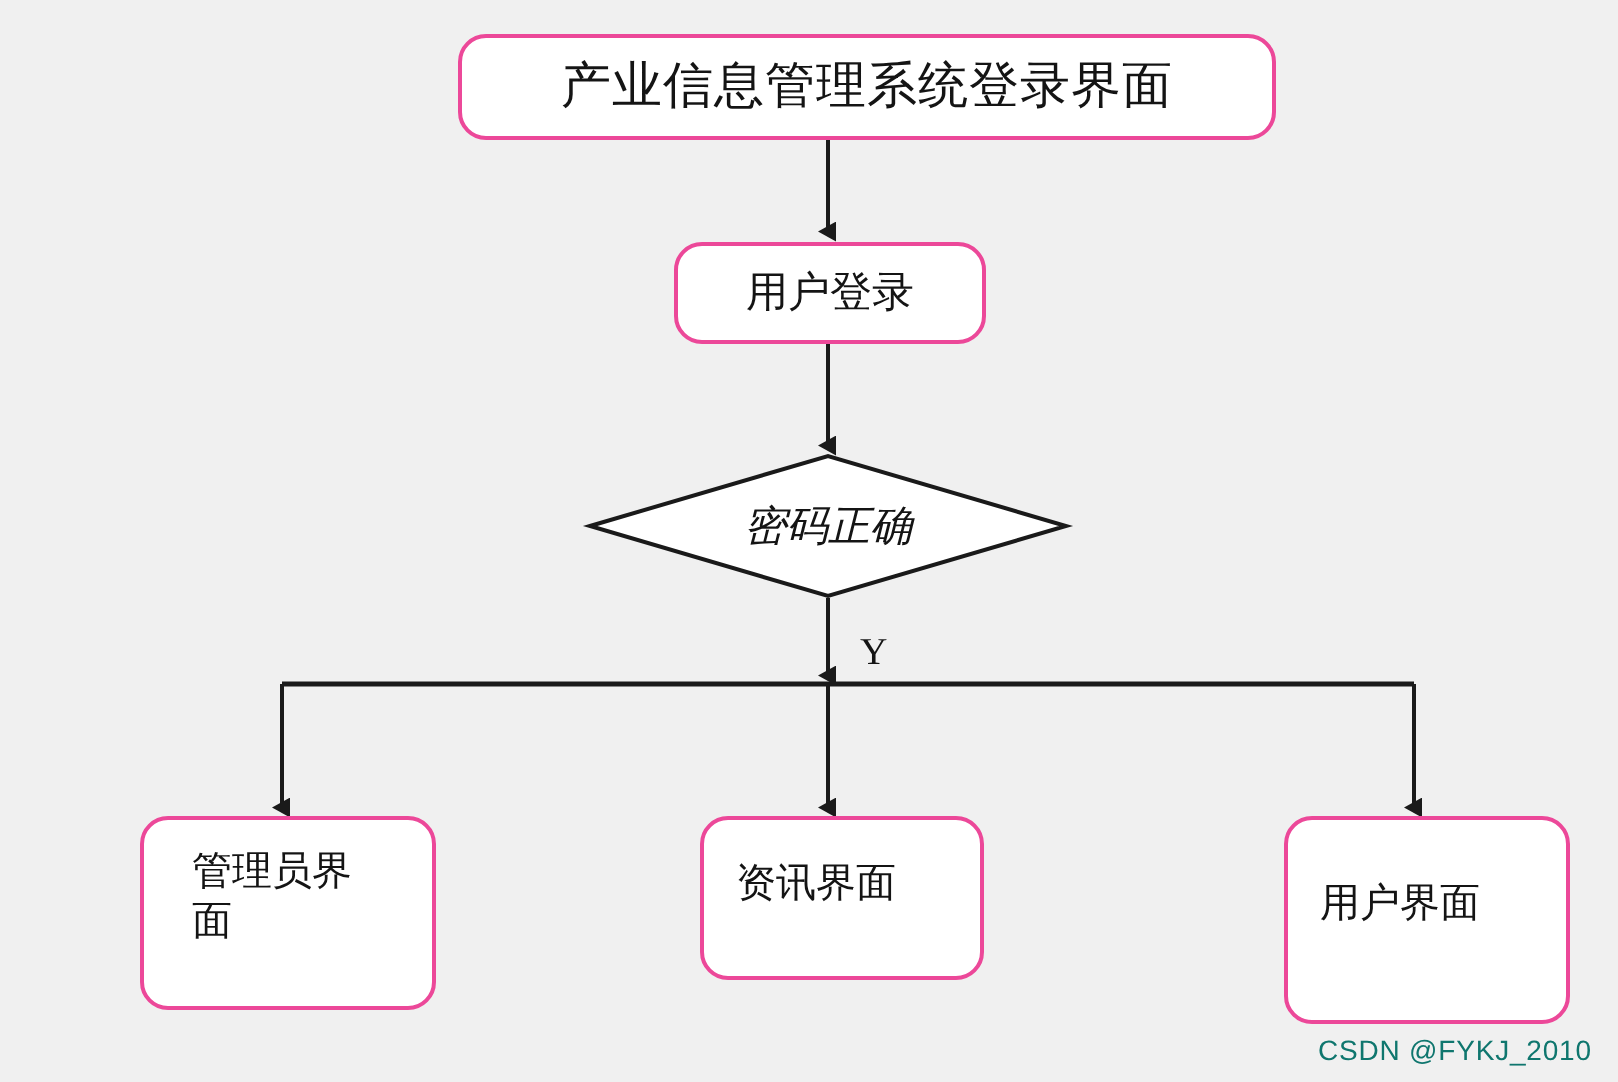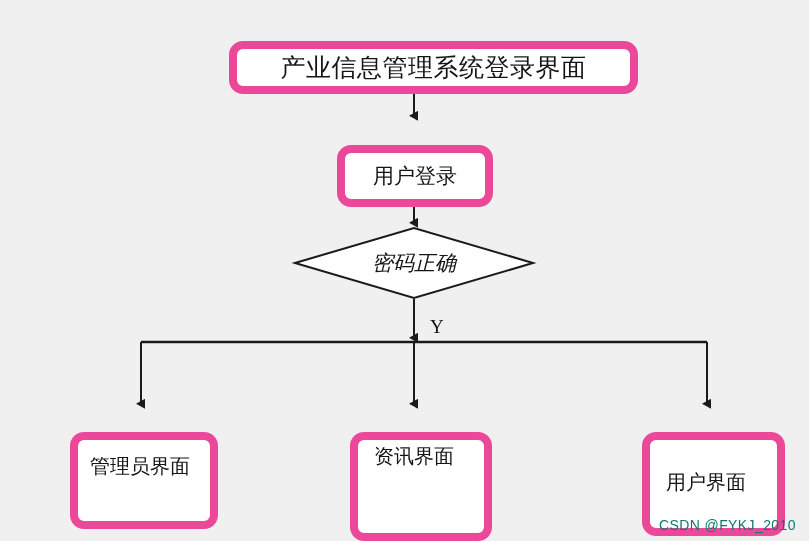--- a/index.html
+++ b/index.html
@@ -17,24 +17,23 @@
   #canvas {
     position: absolute;
     left: 0;
     top: 0;
     width: 809px;
     height: 541px;
   }
   .node {
     position: absolute;
     background: #ffffff;
-    border: 8px solid #ec4899;
+    border: 2px solid #ec4899;
     box-sizing: border-box;
     color: #141414;
-    margin-top: 24px;
   }
   .rounded {
     border-radius: 14px;
   }
   .node-text {
     display: block;
     color: #141414;
     line-height: 1.25;
     white-space: pre-wrap;
   }
@@ -52,21 +51,21 @@
   #node-title .node-text {
     font-size: 25px;
     letter-spacing: 0.5px;
   }
 
   
   #node-login {
     left: 337px;
     top: 121px;
     width: 156px;
-    height: 62px;
+    height: 51px;
     display: flex;
     align-items: center;
     justify-content: center;
   }
   #node-login .node-text {
     font-size: 21px;
   }
 
   
   #node-decision {
@@ -107,32 +106,32 @@
     color: #141414;
     line-height: 1;
   }
 
   
   #node-admin {
     left: 70px;
     top: 408px;
     width: 148px;
     height: 97px;
-    padding: 14px 12px;
+    padding: 14px 24px;
   }
   #node-admin .node-text {
     font-size: 20px;
     text-align: left;
   }
   #node-news {
     left: 350px;
     top: 408px;
     width: 142px;
-    height: 109px;
-    padding: 4px 16px;
+    height: 82px;
+    padding: 20px 16px;
   }
   #node-news .node-text {
     font-size: 20px;
     text-align: left;
   }
   #node-user {
     left: 642px;
     top: 408px;
     width: 143px;
     height: 104px;

